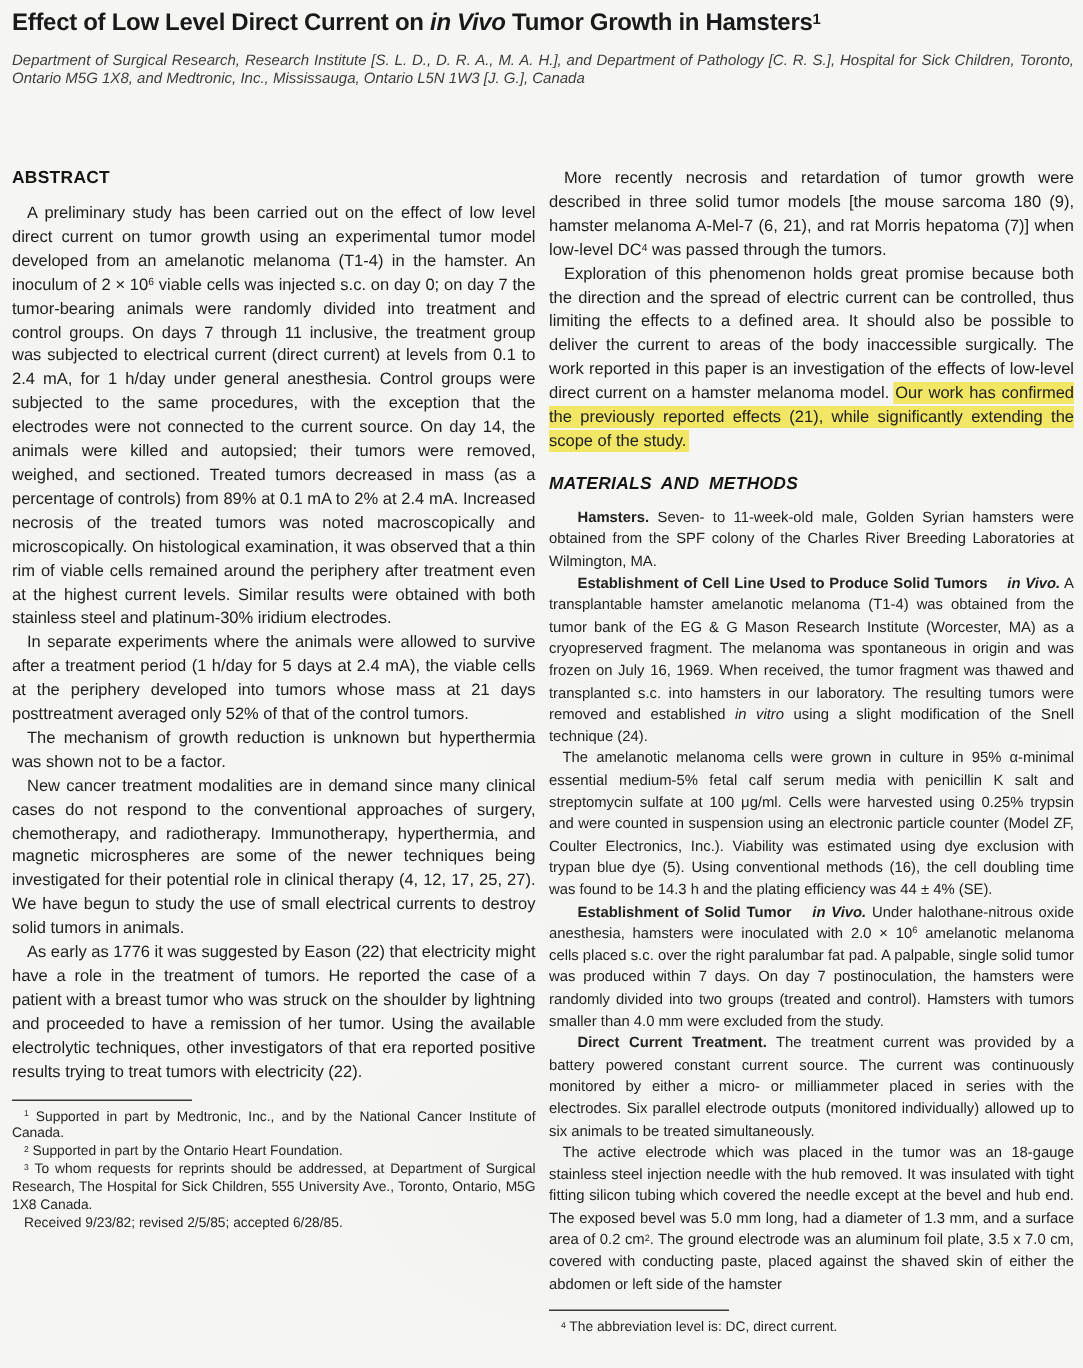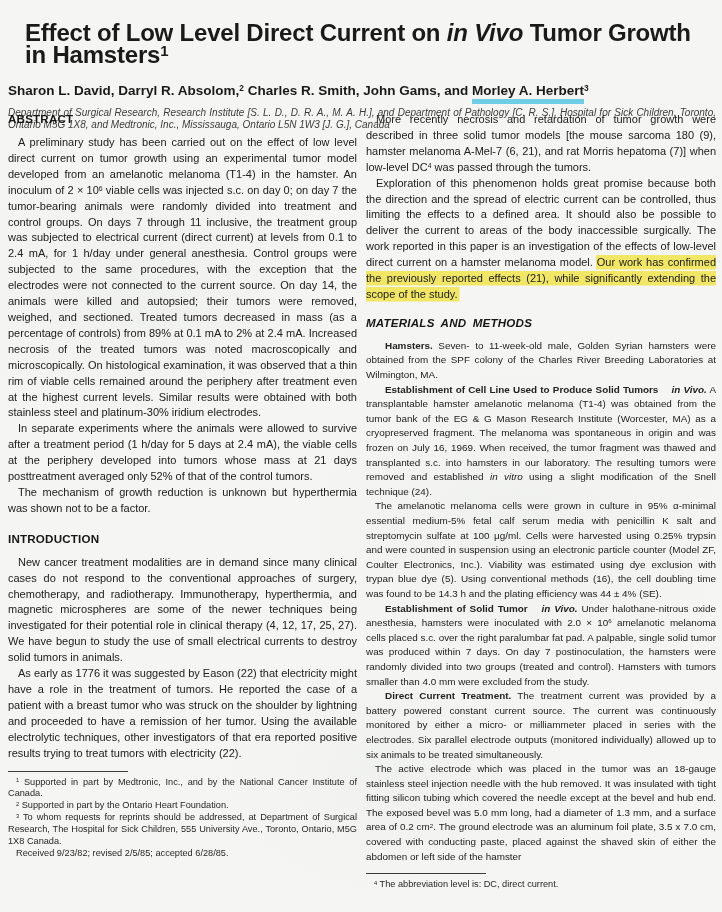--- a/index.html
+++ b/index.html
@@ -11,21 +11,21 @@
       radial-gradient(280px 200px at 20% 32%, rgba(150,160,155,0.06), transparent 70%),
       radial-gradient(320px 240px at 72% 58%, rgba(150,160,150,0.05), transparent 70%),
       radial-gradient(260px 180px at 55% 85%, rgba(150,160,155,0.05), transparent 70%),
       #f5f6f3;
     position:relative;
   }
   .page{position:absolute;inset:0;}
   
   .hdr{position:absolute;left:8px;top:5px;width:708px;}
   h1.title{
-    margin:17px;font-size:24px;line-height:22px;font-weight:bold;
+    margin:0;font-size:16px;line-height:22px;font-weight:bold;
     letter-spacing:-0.2px;color:#1a1a1a;
   }
   .authors{
     margin-top:13px;font-size:13.5px;font-weight:bold;color:#1a1a1a;line-height:16px;
   }
   .affil{
     margin-top:8px;font-style:italic;font-size:10px;line-height:11.8px;
     color:#3c3c3c;text-align:justify;
   }
   
@@ -62,31 +62,29 @@
   .seg-hl{background:#f2e765;box-shadow:0 0 0 1.5px #f2e765;}
   .seg-u{border-bottom:5px solid rgba(86,199,226,0.85);padding-bottom:0.5px;}
 </style>
 </head>
 <body>
 
 <div class="page">
 
   <header class="hdr">
     <h1 class="title"><span>Effect of Low Level Direct Current on </span><span class="seg-i">in Vivo</span><span> Tumor Growth in Hamsters</span><span class="seg-sup">1</span></h1>
-    <div class="authors"><span>Sharon L. David, Darryl R. Absolom,</span><span class="seg-sup">2</span><span> Charles R. Smith, John Gams, and </span><span class="seg-u">Morley A. Herbert</span><span class="seg-sup">3</span></div>
     <div class="affil">Department of Surgical Research, Research Institute [S. L. D., D. R. A., M. A. H.], and Department of Pathology [C. R. S.], Hospital for Sick Children, Toronto, Ontario M5G 1X8, and Medtronic, Inc., Mississauga, Ontario L5N 1W3 [J. G.], Canada</div>
   </header>
 
   <section class="col col-left">
     <h2 class="sec">ABSTRACT</h2>
     <p class="body"><span>A preliminary study has been carried out on the effect of low level direct current on tumor growth using an experimental tumor model developed from an amelanotic melanoma (T1-4) in the hamster. An inoculum of 2 × 10</span><span class="seg-sup">6</span><span> viable cells was injected s.c. on day 0; on day 7 the tumor-bearing animals were randomly divided into treatment and control groups. On days 7 through 11 inclusive, the treatment group was subjected to electrical current (direct current) at levels from 0.1 to 2.4 mA, for 1 h/day under general anesthesia. Control groups were subjected to the same procedures, with the exception that the electrodes were not connected to the current source. On day 14, the animals were killed and autopsied; their tumors were removed, weighed, and sectioned. Treated tumors decreased in mass (as a percentage of controls) from 89% at 0.1 mA to 2% at 2.4 mA. Increased necrosis of the treated tumors was noted macroscopically and microscopically. On histological examination, it was observed that a thin rim of viable cells remained around the periphery after treatment even at the highest current levels. Similar results were obtained with both stainless steel and platinum-30% iridium electrodes.</span></p>
     <p class="body"><span>In separate experiments where the animals were allowed to survive after a treatment period (1 h/day for 5 days at 2.4 mA), the viable cells at the periphery developed into tumors whose mass at 21 days posttreatment averaged only 52% of that of the control tumors.</span></p>
     <p class="body"><span>The mechanism of growth reduction is unknown but hyperthermia was shown not to be a factor.</span></p>
 
-    <h2 class="sec intro-gap">INTRODUCTION</h2>
     <p class="body"><span>New cancer treatment modalities are in demand since many clinical cases do not respond to the conventional approaches of surgery, chemotherapy, and radiotherapy. Immunotherapy, hyperthermia, and magnetic microspheres are some of the newer techniques being investigated for their potential role in clinical therapy (4, 12, 17, 25, 27). We have begun to study the use of small electrical currents to destroy solid tumors in animals.</span></p>
     <p class="body"><span>As early as 1776 it was suggested by Eason (22) that electricity might have a role in the treatment of tumors. He reported the case of a patient with a breast tumor who was struck on the shoulder by lightning and proceeded to have a remission of her tumor. Using the available electrolytic techniques, other investigators of that era reported positive results trying to treat tumors with electricity (22).</span></p>
 
     <div class="fnblock">
       <div class="fn-rule"></div>
       <p class="fn"><span class="seg-sup">1</span><span> Supported in part by Medtronic, Inc., and by the National Cancer Institute of Canada.</span></p>
       <p class="fn"><span class="seg-sup">2</span><span> Supported in part by the Ontario Heart Foundation.</span></p>
       <p class="fn"><span class="seg-sup">3</span><span> To whom requests for reprints should be addressed, at Department of Surgical Research, The Hospital for Sick Children, 555 University Ave., Toronto, Ontario, M5G 1X8 Canada.</span></p>
       <p class="fn noindent"><span>Received 9/23/82; revised 2/5/85; accepted 6/28/85.</span></p>
     </div>

